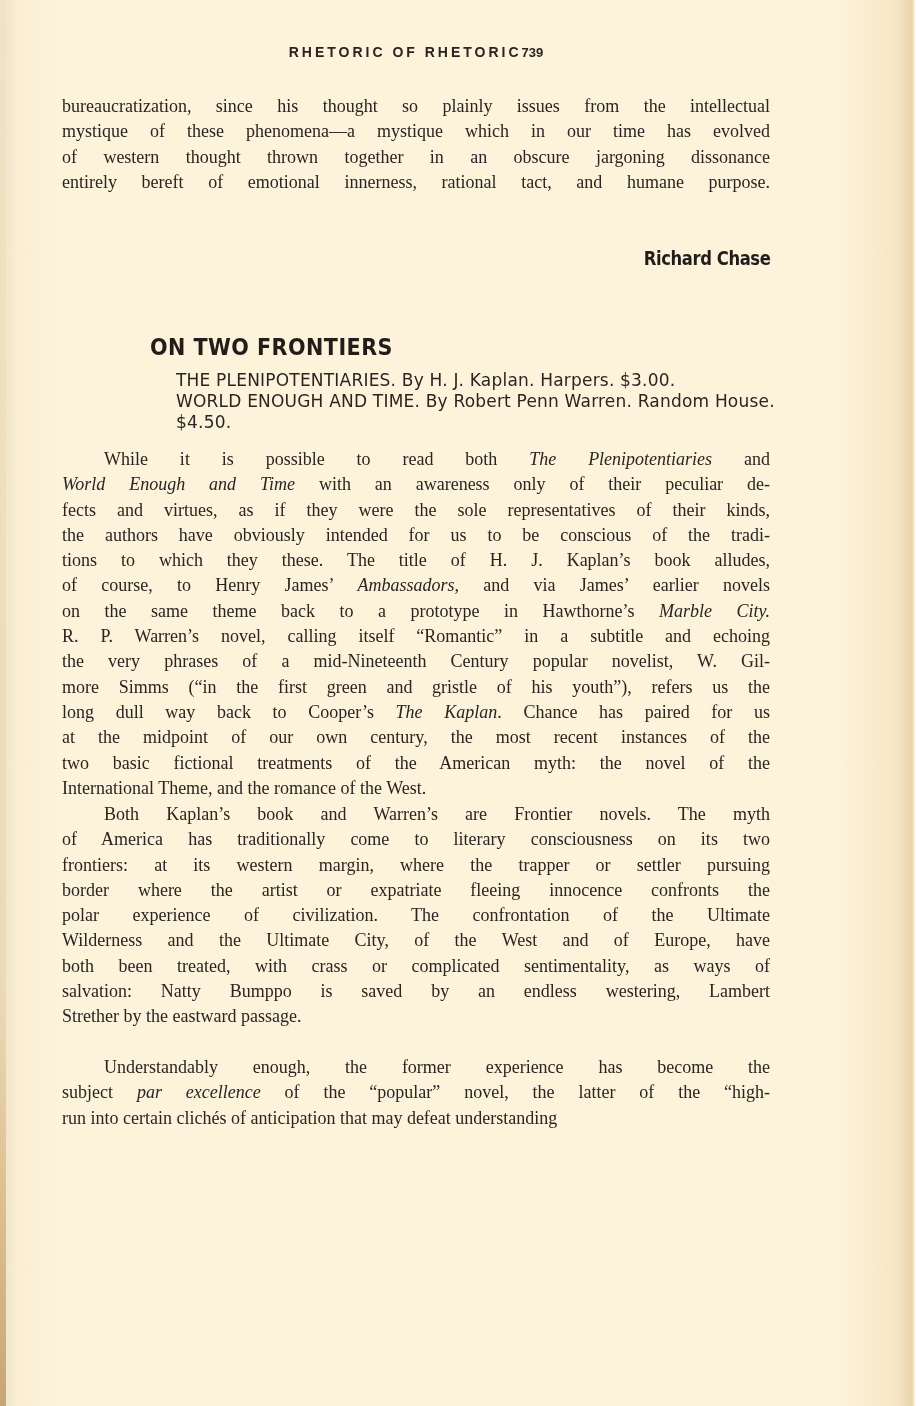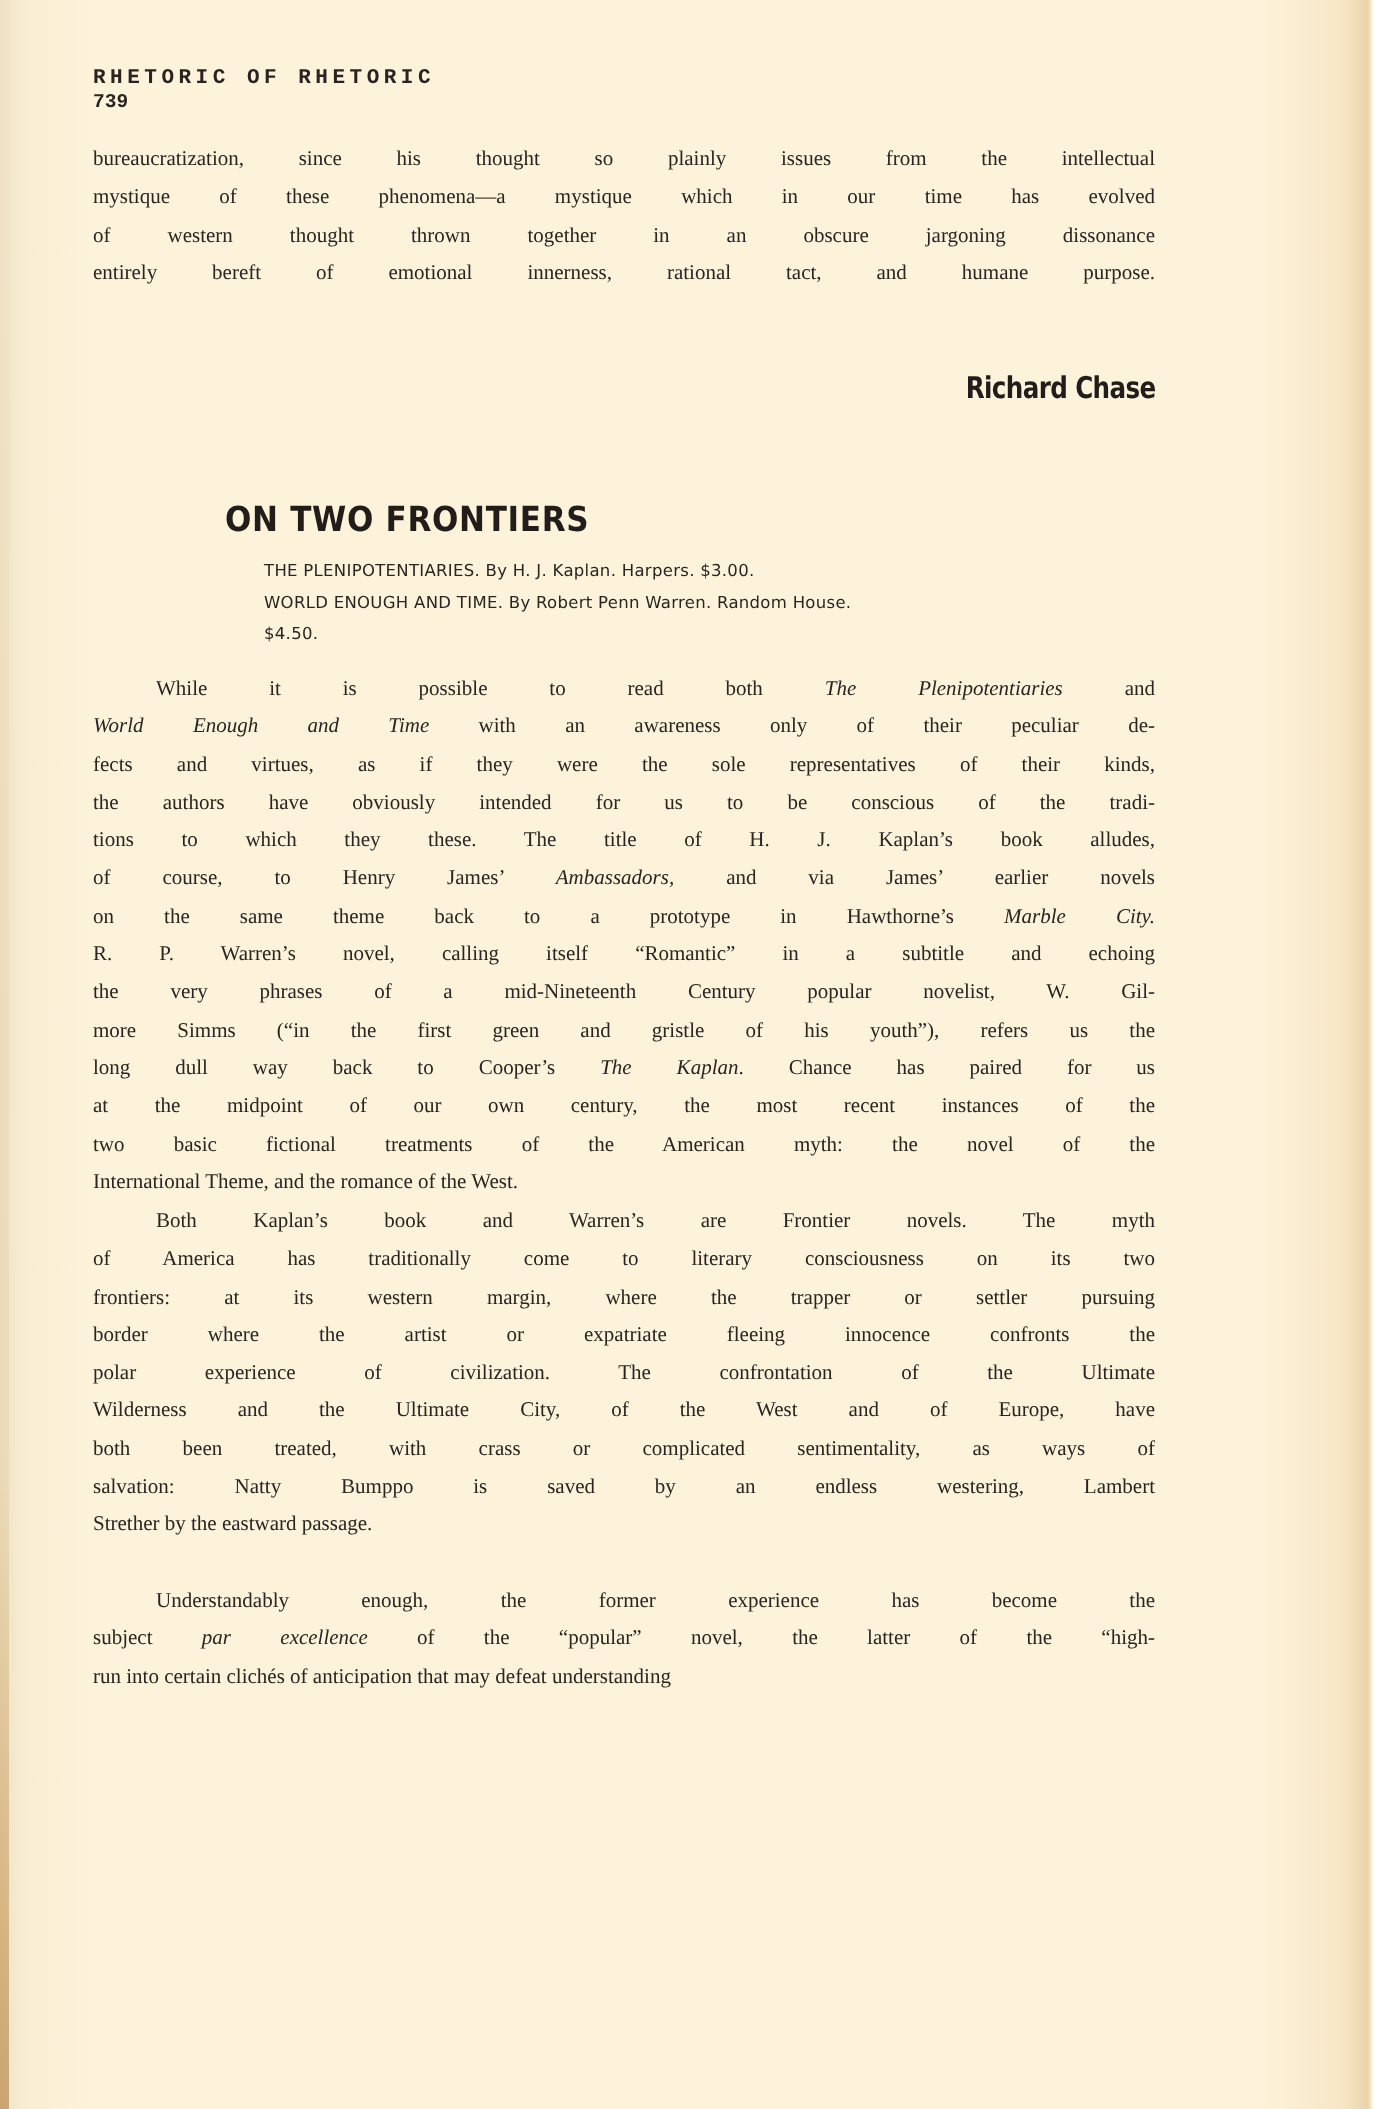--- a/index.html
+++ b/index.html
@@ -13,47 +13,47 @@
       background: linear-gradient(to right, #efe2c4 0px, #f9eed4 18px, #fdf3da 60px, #fdf3da 840px, #f7e6c6 895px, #ead3aa 912px, #fff 916px, #fff 920px);
     }
     .spine-left {
       position: absolute; left: 0; top: 0; width: 6px; height: 1406px;
       background: linear-gradient(to bottom, #f0e2c4 0%, #e8d4ae 70%, #c89a5a 90%, #b07a3c 100%);
       opacity: 0.6;
     }
     .running-head {
       position: absolute; left: 62px; top: 44px; width: 708px;
       display: flex; justify-content: center; align-items: baseline;
-      font-family: Liberation Mono, monospace; font-weight: bold;
-      font-size: 14px; letter-spacing: 3px; color: #2a2320; flex-direction: column;
+      font-family: Liberation Sans, sans-serif; font-weight: bold;
+      font-size: 14px; letter-spacing: 3px; color: #2a2320;
     }
     .running-head .folio { letter-spacing: 0; font-size: 13px; }
     .text {
       position: absolute; left: 62px; width: 708px;
-      font-family: "Liberation Serif", serif; font-size: 14px;
+      font-family: "Liberation Serif", serif; font-size: 18px;
       line-height: 25.3px; color: #2a2522; text-align: justify;
     }
     .text .line { display: block; text-align: justify; text-align-last: justify; white-space: nowrap; }
     .text .line.last { text-align-last: left; }
     .indent { padding-left: 42px; }
     .signature {
       position: absolute; right: 150px; top: 246px;
       font-family: "DejaVu Sans", sans-serif; font-weight: bold;
       font-size: 20px; color: #221d1a; letter-spacing: -0.5px;
       transform: scaleX(0.82); transform-origin: right center;
     }
     .section-title {
       position: absolute; left: 150px; top: 334px;
       font-family: "DejaVu Sans", sans-serif; font-weight: bold;
       font-size: 23px; color: #221d1a; letter-spacing: 0.5px;
       transform: scaleX(0.9); transform-origin: left center;
     }
     .books {
       position: absolute; left: 176px; top: 370px; width: 600px;
-      font-family: "DejaVu Sans", sans-serif; font-size: 11px;
+      font-family: "DejaVu Sans", sans-serif; font-size: 17px;
       line-height: 21px; color: #2a2522; letter-spacing: 0.2px;
     }
     .books div { white-space: nowrap; }
     i { font-style: italic; }
   </style>
 </head>
 <body>
 
 <div class="page">
   <div class="spine-left"></div>

